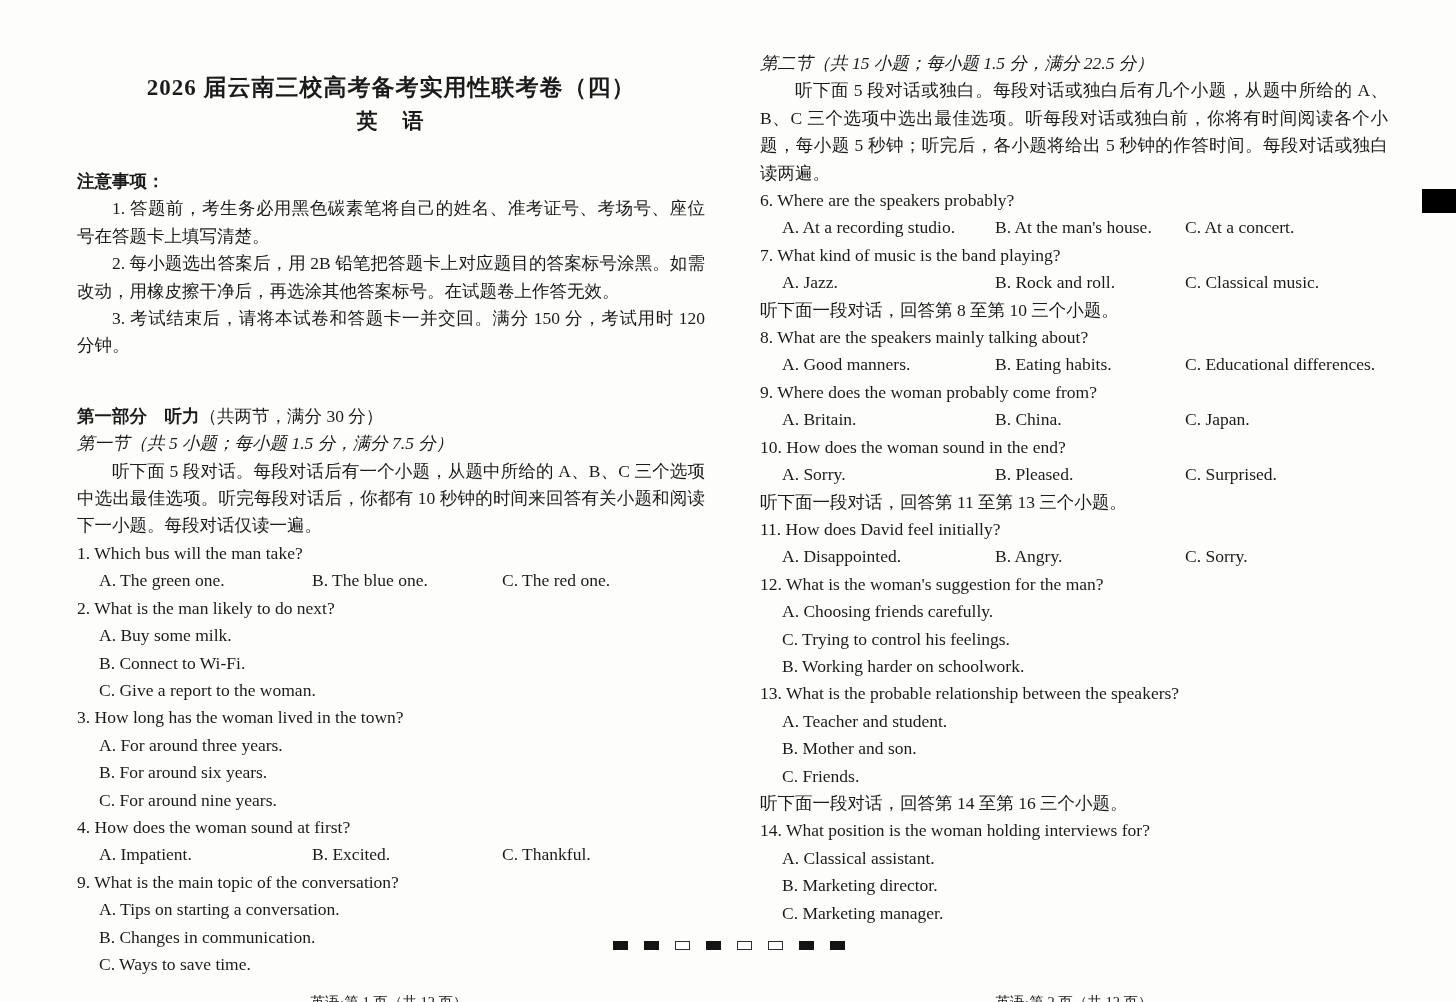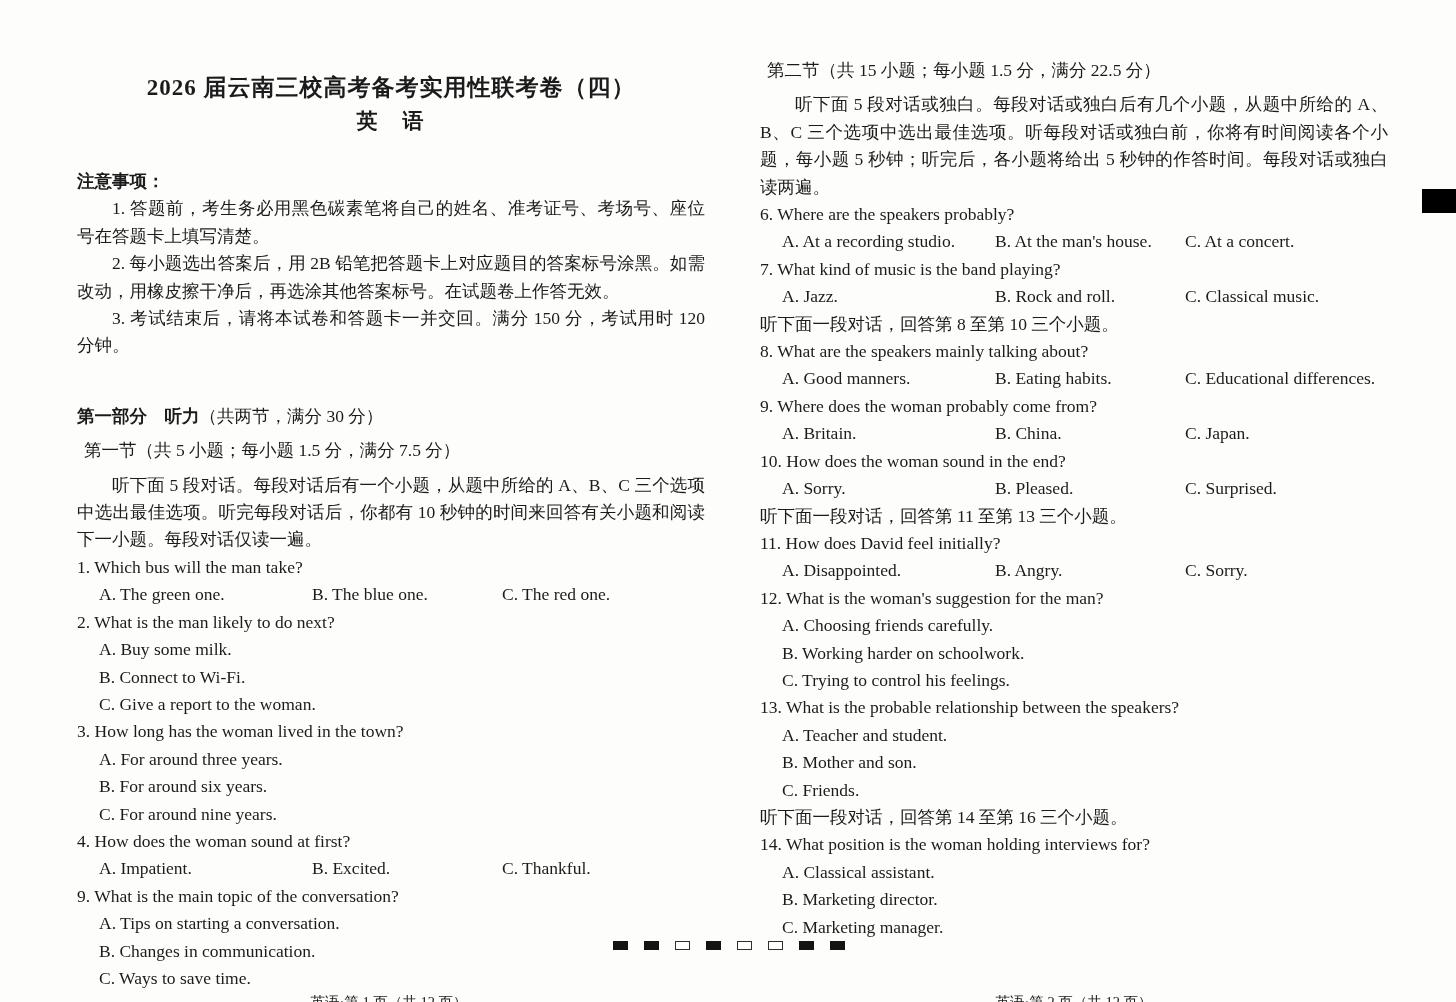--- a/index.html
+++ b/index.html
@@ -17,21 +17,21 @@
     line-height:32px; letter-spacing:1px; margin:0;
   }
   .subject {
     text-align:center; font-size:21px; font-weight:bold;
     line-height:34px; letter-spacing:2px; margin:0 0 30px 0;
   }
   .cn-bold { font-family:"Liberation Sans","DejaVu Sans",sans-serif; font-weight:bold; }
   .notice-head { font-size:17.5px; }
   .para { margin:0; text-indent:2em; text-align:justify; }
   .part-head { margin-top:43px; }
-  .sect-head { margin:7px; }
+  .sect-head { margin:0;font-style:italic; }
 
   .note { margin:0; }
   .qline { margin:0; }
   .opt-row {
     padding-left:22px; display:grid;
     grid-template-columns:213px 190px 1fr;
   }
   .opt-stack { padding-left:22px; }
 
   .footer {
@@ -132,22 +132,22 @@
         </div>
         <div class="note">听下面一段对话，回答第 11 至第 13 三个小题。</div>
         <div class="qline">11. How does David feel initially?</div>
         <div class="opt-row">
           <span class="opt">A. Disappointed.</span>
           <span class="opt">B. Angry.</span>
           <span class="opt">C. Sorry.</span>
         </div>
         <div class="qline">12. What is the woman's suggestion for the man?</div>
         <div class="opt-stack">A. Choosing friends carefully.</div>
+        <div class="opt-stack">C. Trying to control his feelings.</div>
         <div class="opt-stack">B. Working harder on schoolwork.</div>
-        <div class="opt-stack">C. Trying to control his feelings.</div>
         <div class="qline">13. What is the probable relationship between the speakers?</div>
         <div class="opt-stack">A. Teacher and student.</div>
         <div class="opt-stack">B. Mother and son.</div>
         <div class="opt-stack">C. Friends.</div>
         <div class="note">听下面一段对话，回答第 14 至第 16 三个小题。</div>
         <div class="qline">14. What position is the woman holding interviews for?</div>
         <div class="opt-stack">A. Classical assistant.</div>
         <div class="opt-stack">B. Marketing director.</div>
         <div class="opt-stack">C. Marketing manager.</div>
       </div>

